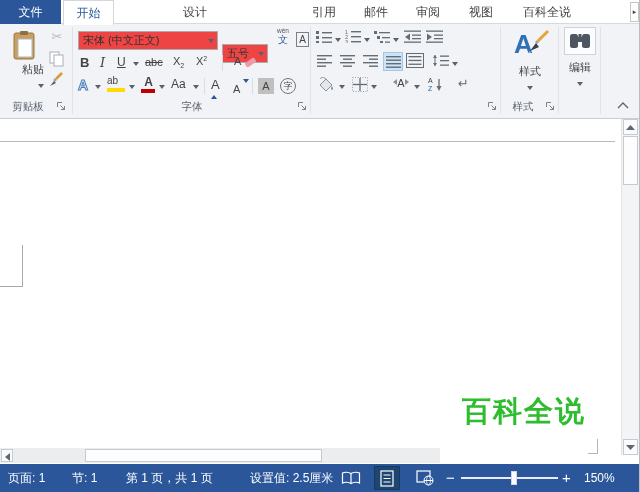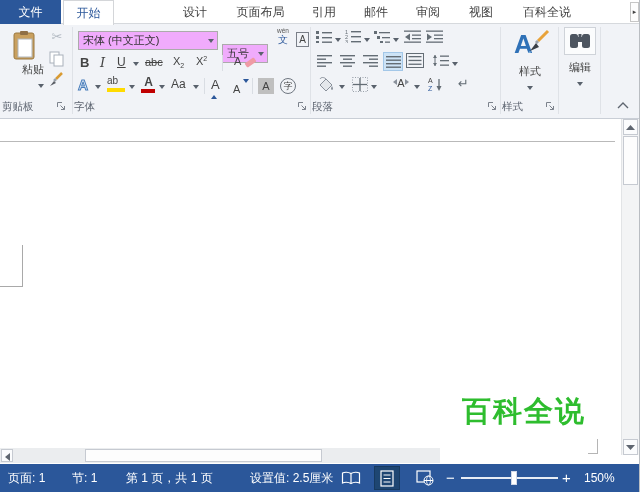--- a/index.html
+++ b/index.html
@@ -9,26 +9,26 @@
   
   .tabbar{position:absolute;left:0;top:0;width:640px;height:24px;background:#fff;border-bottom:1px solid #d6d9dd;box-sizing:border-box;}
   .file-tab{position:absolute;left:0;top:0;width:61px;height:24px;background:#2b579a;color:#fff;
             font-size:12px;text-align:center;line-height:24px;cursor:pointer;}
   .tab{position:absolute;top:0;height:24px;font-size:12px;color:#3f3f3f;text-align:center;line-height:24px;cursor:pointer;white-space:nowrap;overflow:hidden;}
   .tab.active{background:#fff;color:#2b579a;border:1px solid #d4d6d9;border-bottom:none;height:25px;box-sizing:border-box;z-index:3;}
   .tabscroll{position:absolute;left:630px;top:2px;width:9px;height:20px;border:1px solid #c6c6c6;background:#fdfdfd;box-sizing:border-box;text-align:center;font-size:7px;line-height:18px;color:#444;cursor:pointer;}
   
   .ribbon{position:absolute;left:0;top:24px;width:640px;height:95px;background:#f1f3f7;border-bottom:1px solid #c9ced6;box-sizing:border-box;}
   .gsep{position:absolute;top:3px;width:1px;height:87px;background:#dfe2e7;}
-  .glabel{position:absolute;top:76px;font-size:10.5px;color:#5d6470;white-space:nowrap;}
+  .glabel{position:absolute;top:76px;font-size:10.5px;color:#5d6470;text-align:center;white-space:nowrap;}
   .launch{position:absolute;top:77px;width:11px;height:11px;cursor:pointer;}
   .rbtn{position:absolute;cursor:pointer;color:#444;}
   .dd{display:inline-block;width:0;height:0;border:3px solid transparent;border-top:4px solid #59616c;}
   .dda{position:absolute;cursor:pointer;width:0;height:0;border:3px solid transparent;border-top:4px solid #59616c;}
-  .combo{position:absolute;background:#f0abfc;border:1px solid #ababab;box-sizing:border-box;font-size:11px;color:#333;
+  .combo{position:absolute;background:#ef4444;border:1px solid #ababab;box-sizing:border-box;font-size:11px;color:#333;
          line-height:17px;padding-left:4px;white-space:nowrap;overflow:hidden;cursor:pointer;}
   .combo .dd{position:absolute;right:3px;top:7px;}
   .vsep{position:absolute;width:1px;background:#d9dde3;}
   .bigA{font-size:26px;font-weight:bold;color:#2f71b7;line-height:26px;}
   .ulU{text-decoration:underline;}
   .strike{text-decoration:line-through;}
   .fx{color:#eaf2fb;-webkit-text-stroke:1px #4a7ebb;font-weight:bold;}
   .shadeA{background:#bfbfbf;text-align:center;}
   .circleZ{border:1px solid #6f7680;border-radius:50%;text-align:center;box-sizing:border-box;}
   .selbox{background:#cde3f6;border:1px solid #a3c7e8;box-sizing:border-box;}
@@ -61,21 +61,20 @@
 </head>
 <body>
 
 <div class="app">
 
   <div class="tabbar">
     <div class="file-tab">文件</div>
     <div class="tab active" style="left:63px;width:51px;">开始</div>
     <div class="tab" style="left:117px;width:50px;margin-top:24px;">插入</div>
     <div class="tab" style="left:169px;width:52px;">设计</div>
-    <div class="tab" style="left:223px;width:75px;">页面布局</div>
     <div class="tab" style="left:299px;width:50px;">引用</div>
     <div class="tab" style="left:351px;width:50px;">邮件</div>
     <div class="tab" style="left:403px;width:50px;">审阅</div>
     <div class="tab" style="left:455px;width:52px;">视图</div>
     <div class="tab" style="left:508px;width:78px;">百科全说</div>
     <div class="tab" style="left:620px;width:44px;margin-top:32px;">保存</div>
     <div class="tabscroll"><span>▸</span></div>
   </div>
 
   <div class="ribbon">
@@ -302,21 +301,20 @@
     <div class="dda" style="left:414px;top:61px;"></div>
     <div class="rbtn" style="left:428px;top:52px;">
       <svg width="15" height="16">
         <text x="0" y="7" font-size="7" fill="#444">A</text>
           <text x="0" y="15" font-size="7" fill="#2b579a">Z</text>
         <line x1="11" y1="3" x2="11" y2="11" stroke="#646d75" stroke-width="1.3"></line>
         <path d="M8.5 10 L11 15 L13.5 10 Z" fill="#646d75"></path>
       </svg>
     </div>
     <div class="rbtn" style="left:458px;top:52px;width:16px;font-size:13px;color:#646d75;"><span>↵</span></div>
-    <div class="glabel" style="left:312px;width:188px;">段落</div>
     <div class="launch" style="left:487px;">
       <svg width="11" height="11">
           <path d="M1.5 1.5 H6 M1.5 1.5 V6 M4.5 4.5 L8.5 8.5 M8.5 8.5 V5 M8.5 8.5 H5" stroke="#7c828c" stroke-width="1" fill="none"></path>
         </svg>
     </div>
 
     <div class="rbtn" style="left:506px;top:4px;width:48px;height:66px;text-align:center;">
       <div style="position:relative;width:40px;height:32px;margin:0 auto;">
         <span class="bigA" style="position:absolute;left:4px;top:3px;">A</span>
         <svg width="24" height="26" style="position:absolute;left:17px;top:0;">

